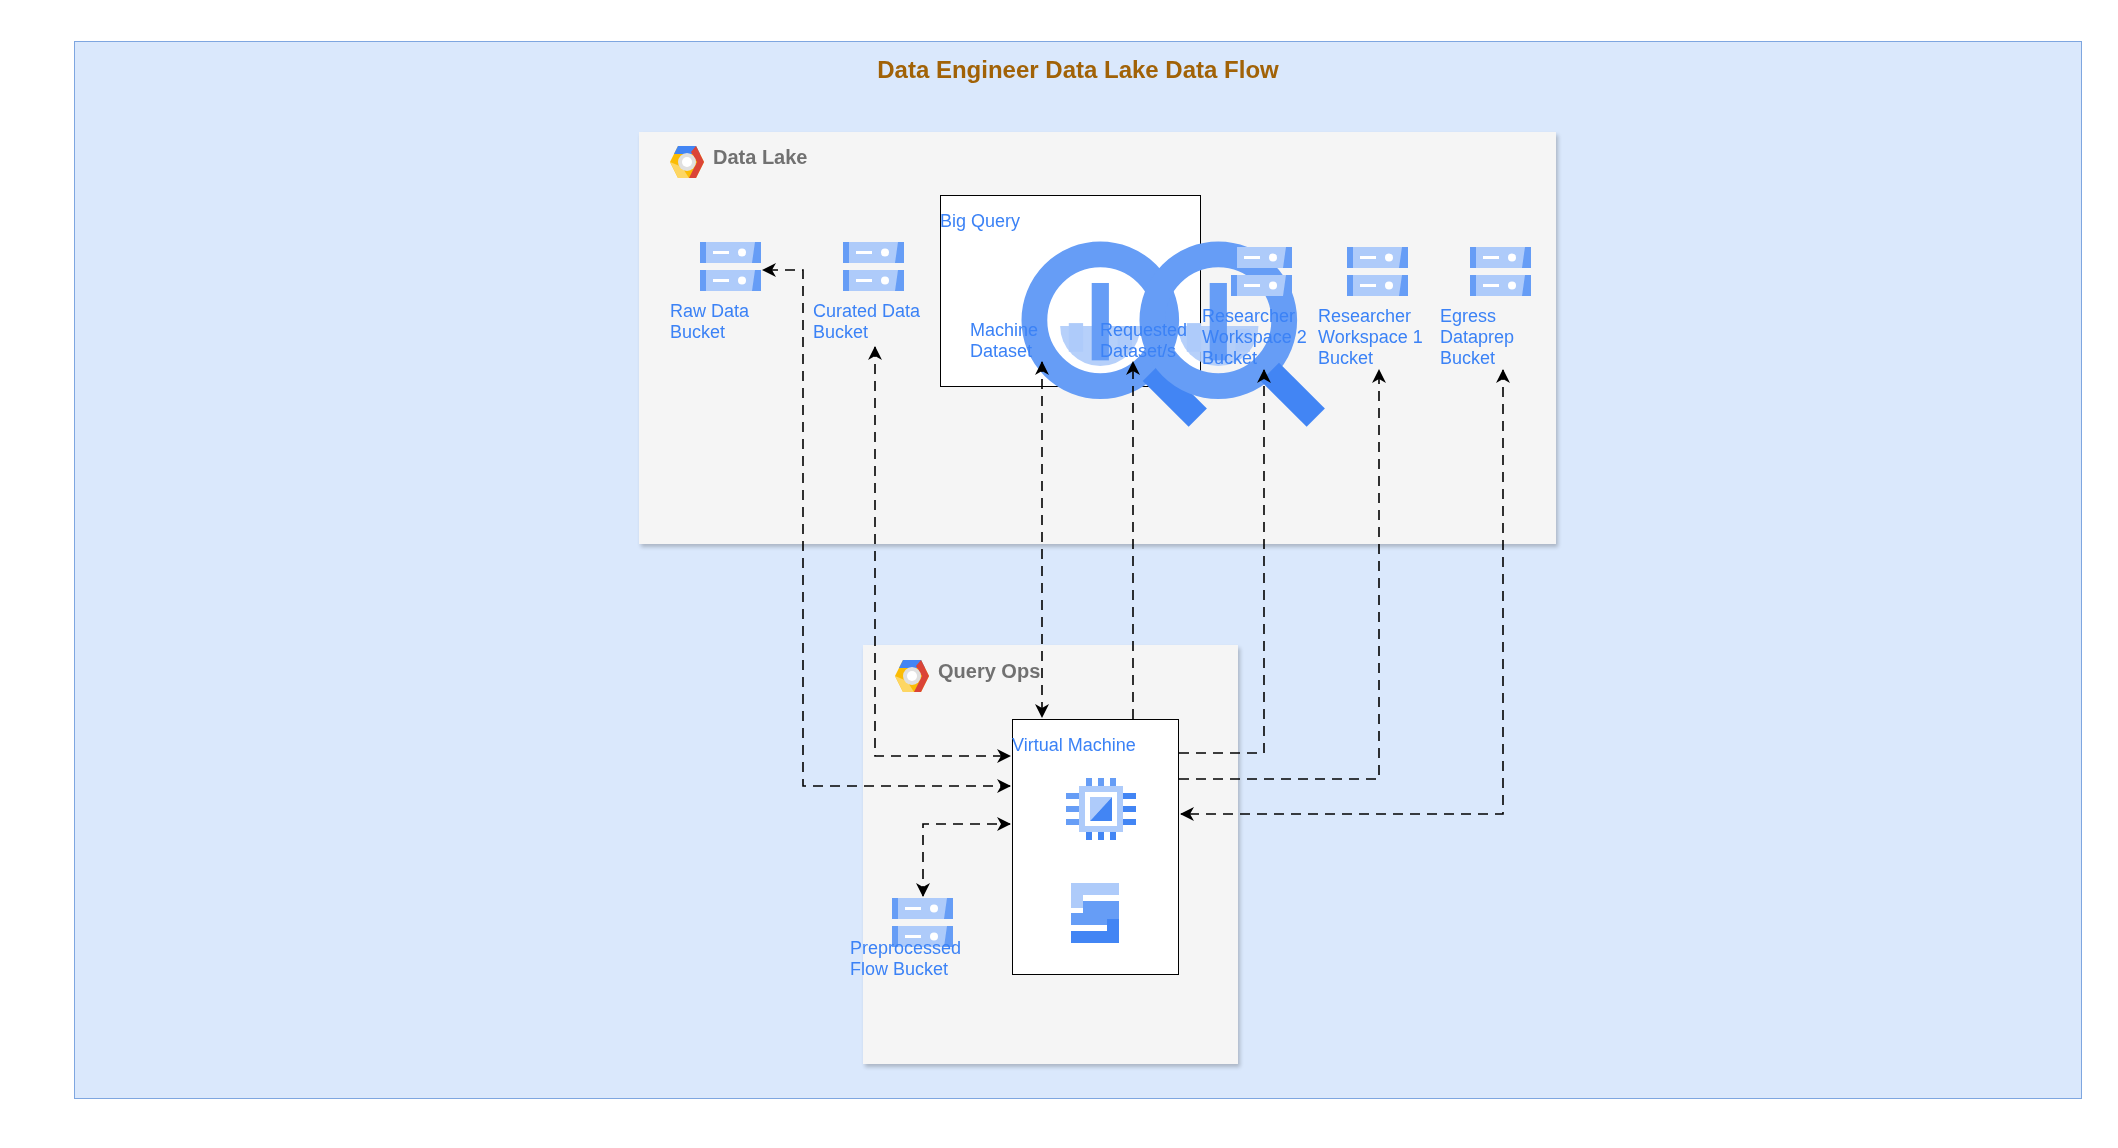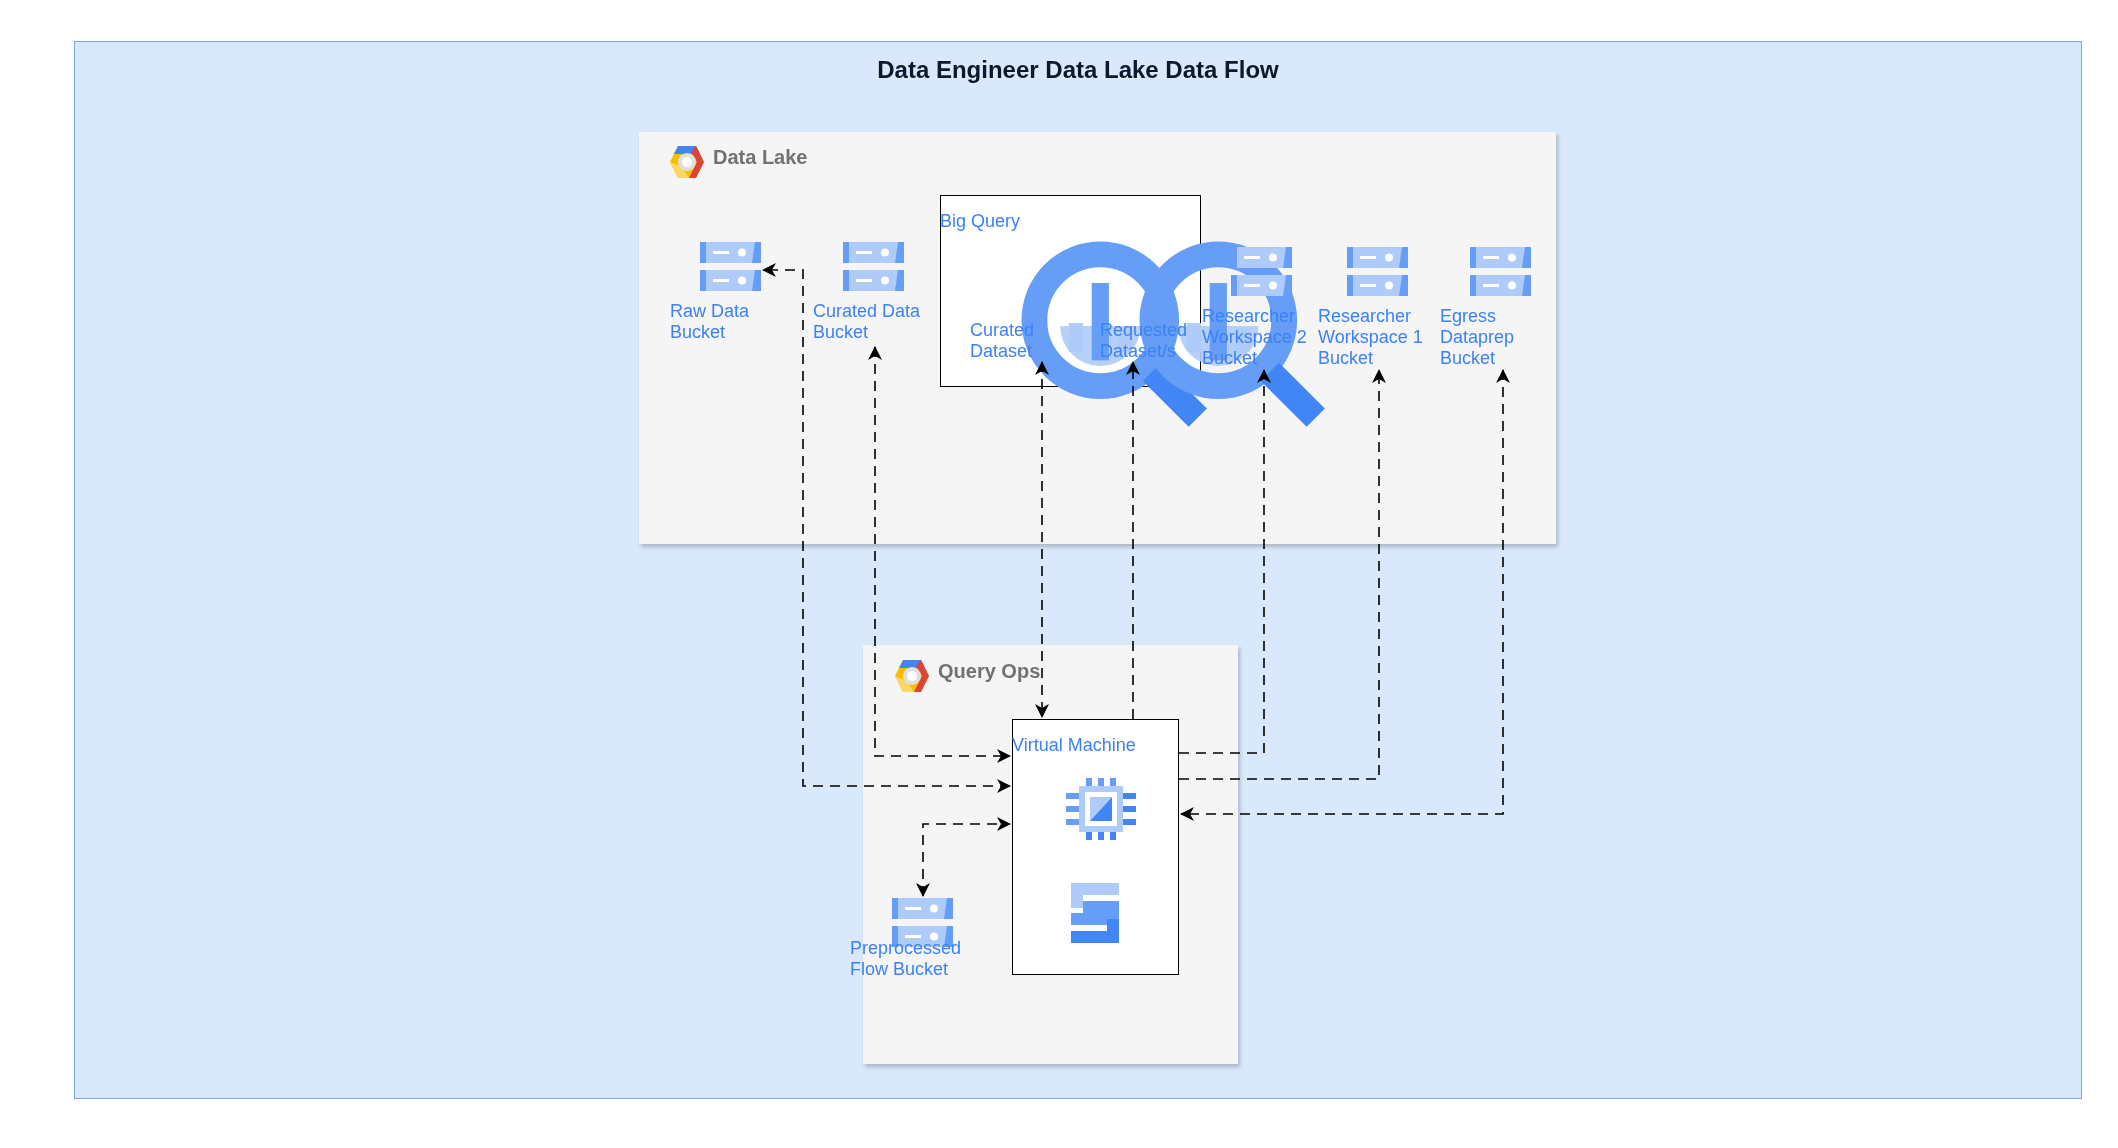--- a/index.html
+++ b/index.html
@@ -1,19 +1,19 @@
 <!DOCTYPE html>
 <html><head>
 <meta charset="utf-8">
 <style>
   html, body { margin:0; padding:0; background:#ffffff; }
   body { width:2118px; height:1148px; position:relative; overflow:hidden; font-family:"Liberation Sans", sans-serif; }
   .abs { position:absolute; }
   #outer { left:74px; top:41px; width:2008px; height:1058px; background:#dae8fc; border:1.5px solid #7ea6e0; box-sizing:border-box; }
-  #title { left:74px; top:56px; width:2008px; text-align:center; font-size:24px; font-weight:bold; color:#0f172a; }
+  #title { left:74px; top:56px; width:2008px; text-align:center; font-size:24px; font-weight:bold; color:#a16207; }
   .group { background:#f5f5f5; box-shadow:2px 3px 4px rgba(0,0,0,0.22); }
   #lake { left:639px; top:132px; width:917px; height:412px; }
   #ops { left:863px; top:645px; width:375px; height:419px; }
   .grp-title { font-size:20px; font-weight:bold; color:#717171; }
   .logo { width:36px; height:34px; }
   .box { background:#fff; border:1.5px solid #000; box-sizing:border-box; }
   #bq { left:940px; top:195px; width:261px; height:192px; }
   #vm { left:1012px; top:719px; width:167px; height:256px; }
   .lbl { font-size:18px; line-height:21px; color:#3b82f6; white-space:nowrap; }
   svg.icon { position:absolute; overflow:visible; }
@@ -92,21 +92,21 @@
 
 <div id="bq" class="abs box"></div>
 <div class="abs lbl" style="left:940px;width:261px;top:211px">Big Query</div>
 <svg class="icon" style="left:987px;top:240px;width:68px;height:67px">
     <use href="#bq"></use>
   </svg>
 <svg class="icon" style="left:1105px;top:240px;width:68px;height:67px">
     <use href="#bq"></use>
   </svg>
 <div class="abs lbl" style="left:970px;width:100px;top:320px">
-  <div>Curated</div>
+  <div>Machine</div>
   <div>Dataset</div>
 </div>
 <div class="abs lbl" style="left:1100px;width:120px;top:320px">
   <div>Requested</div>
   <div>Dataset/s</div>
 </div>
 
 <svg class="icon" style="left:700px;top:242px;width:61px;height:49px">
     <use href="#bucket"></use>
   </svg>

